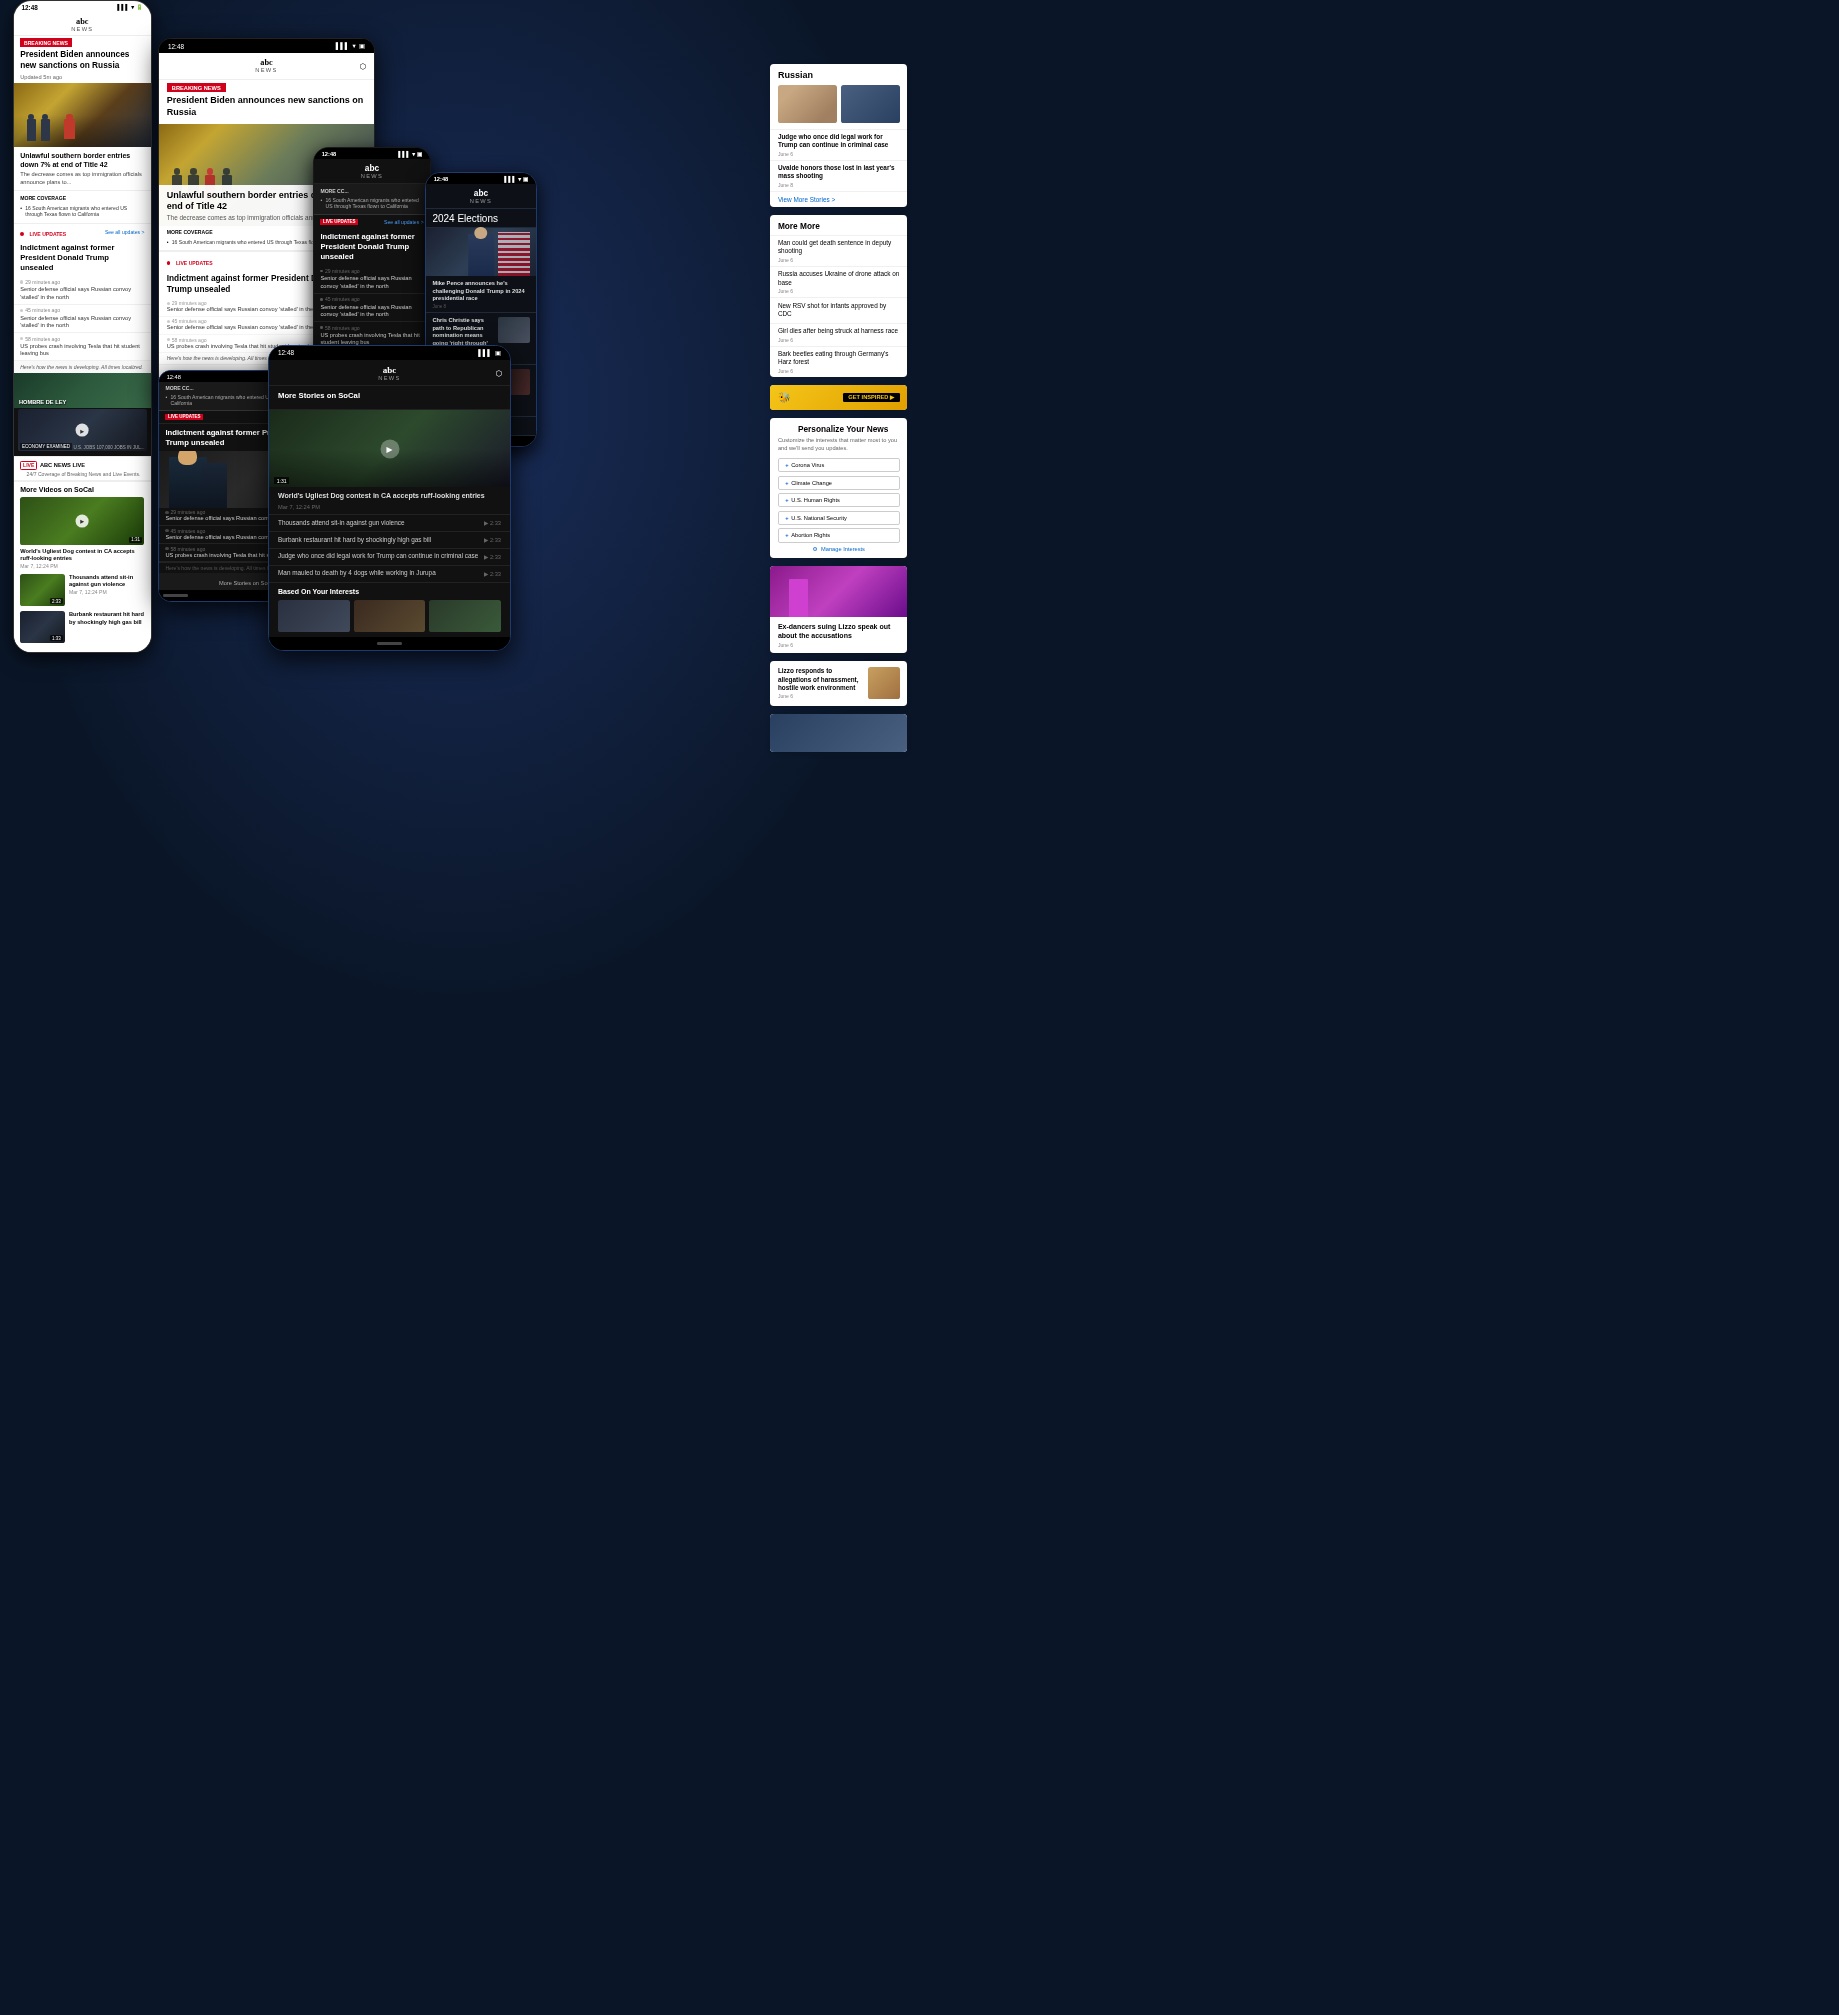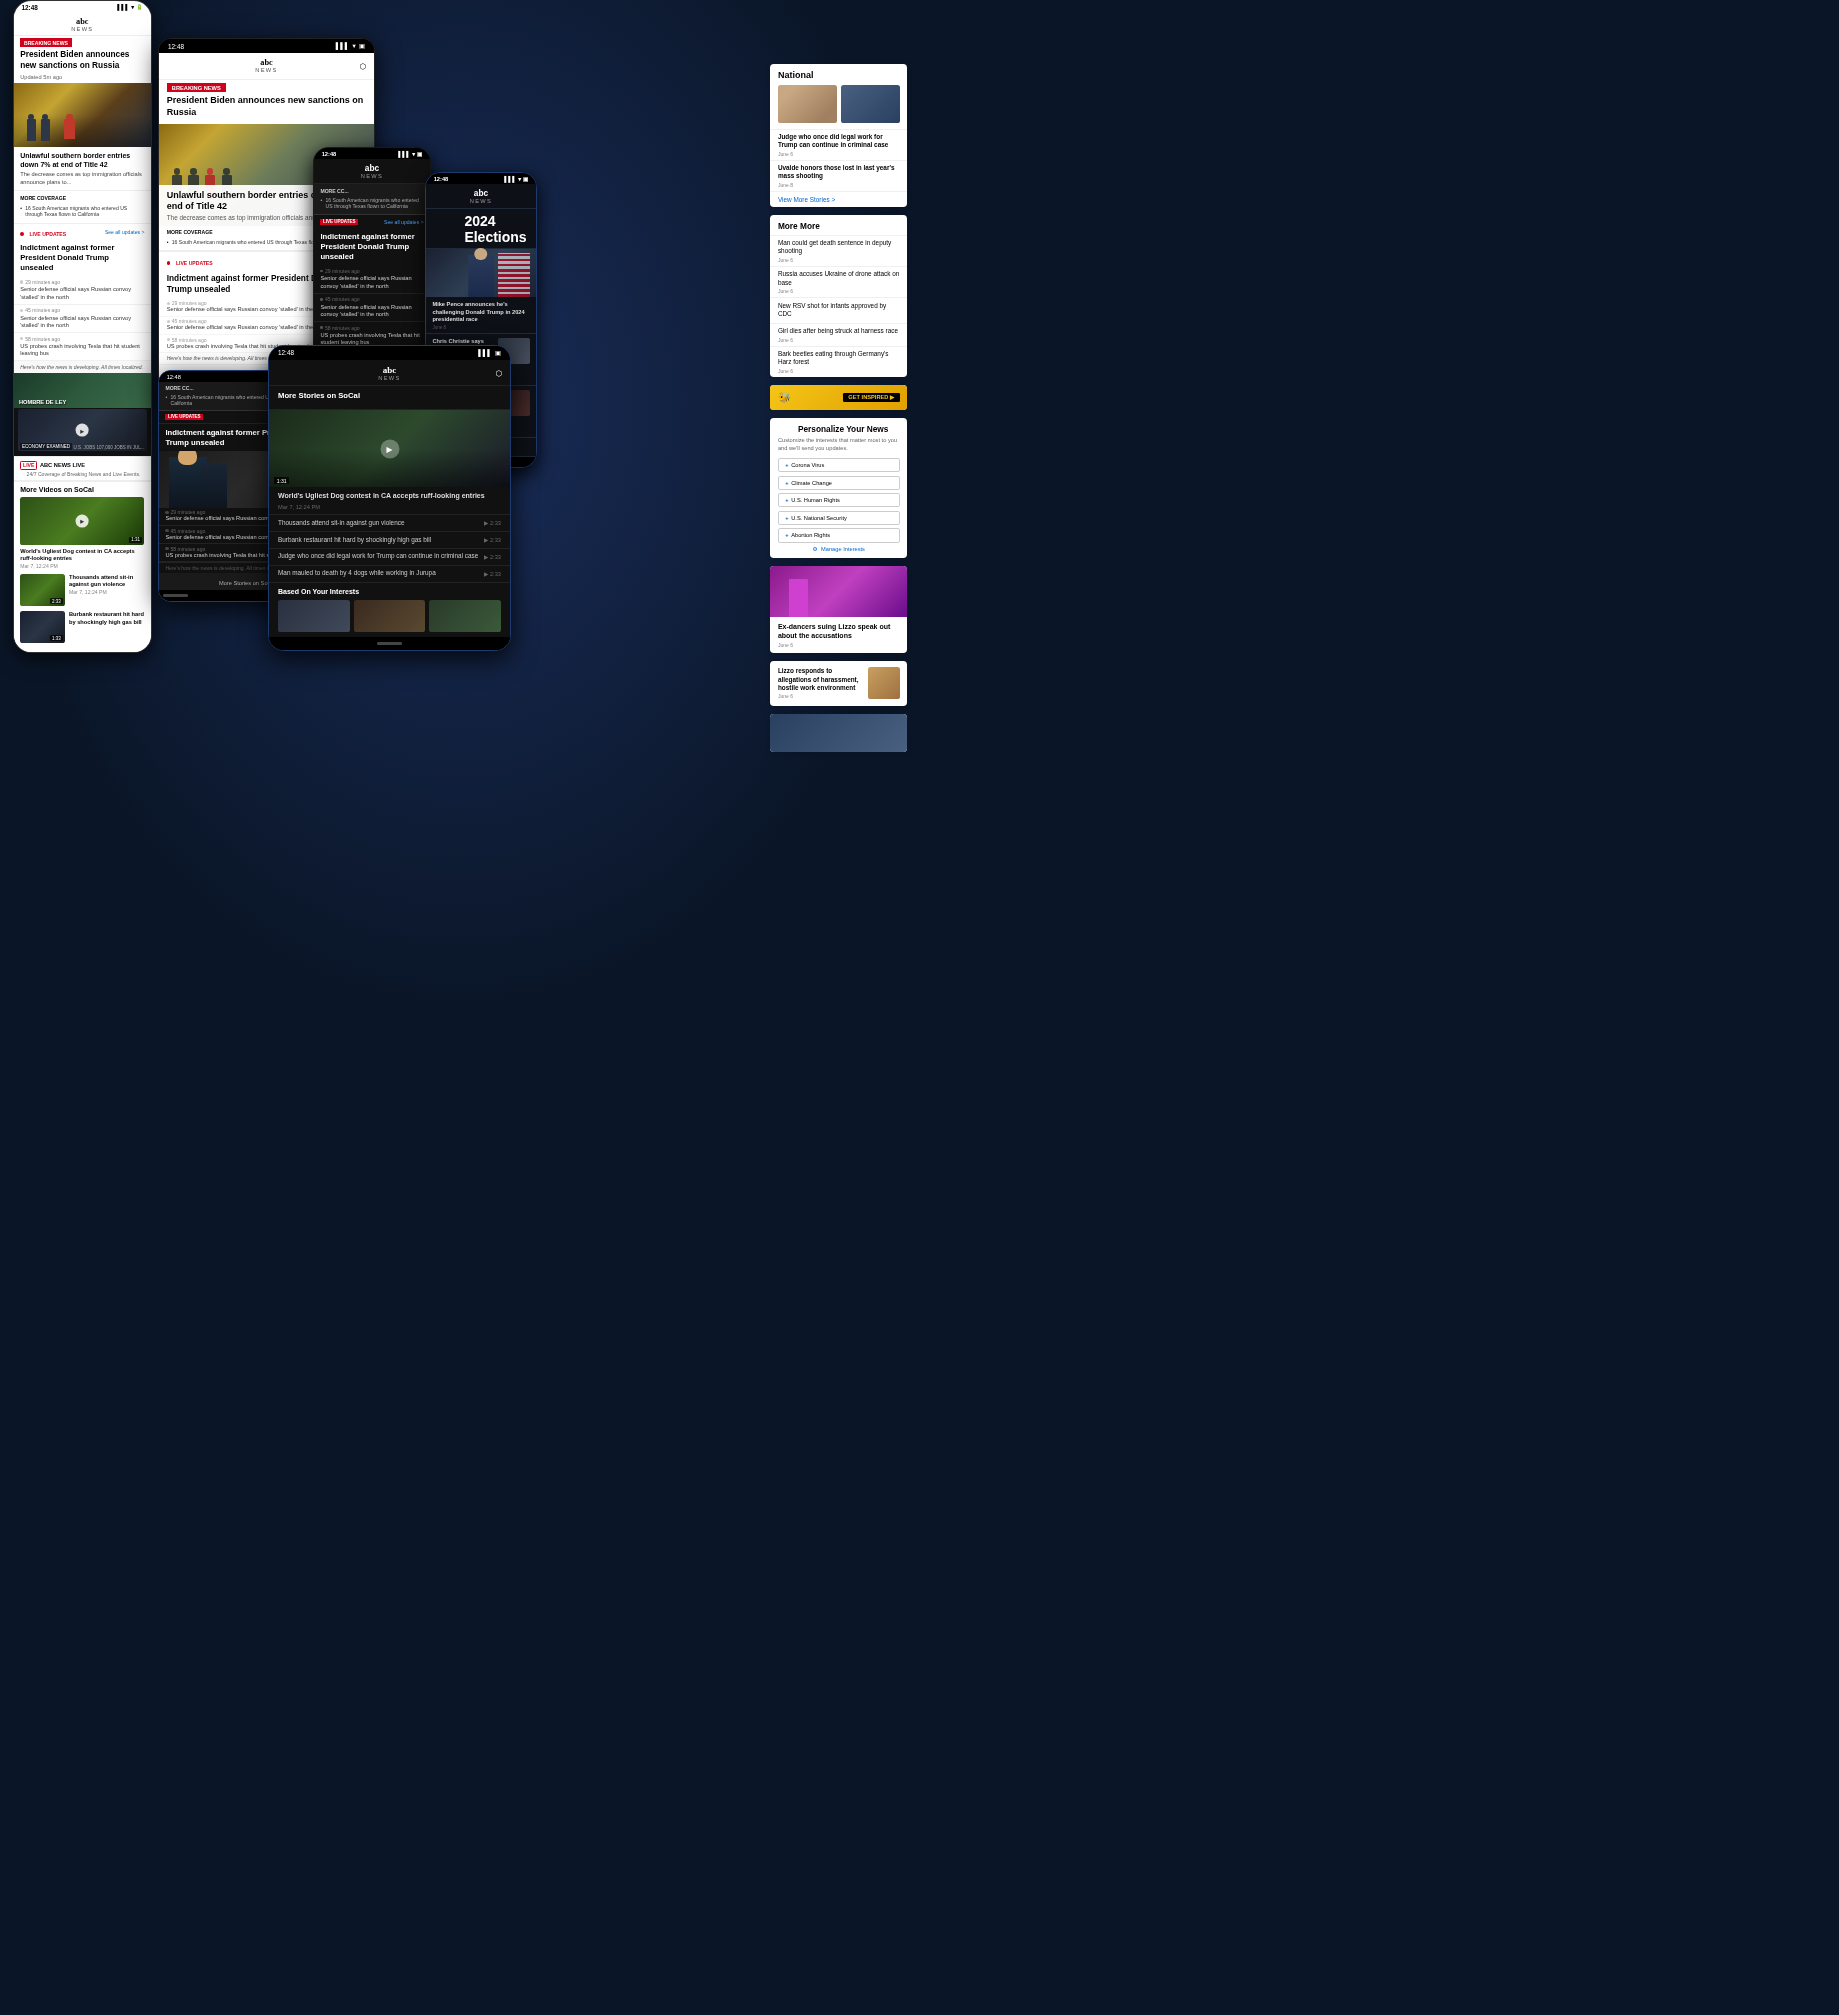--- a/index.html
+++ b/index.html
@@ -706,24 +706,23 @@
       padding: 3.8px 0;
       border-bottom: 0.6px solid #1e2a3a;
     }
 
     .elections-title-bar {
       padding: 3.8px 6.4px;
       background: #0d1117;
       border-bottom: 0.6px solid #1e2a3a;
     }
     .elections-title {
-      font-size: 14px;
-      font-weight: 700;
+      font-size: 10px;
+      font-weight: 400;
       color: #fff;
-      margin-left: 32px;
     }
 
     .election-story {
       display: flex;
       gap: 3.8px;
       padding: 3.8px 6.4px;
       border-bottom: 0.6px solid #1e2a3a;
       background: #0d1117;
       align-items: flex-start;
     }
@@ -1847,21 +1846,21 @@
     </div>
     <div class="tld-bottom-nav">
       <div class="home-indicator"></div>
     </div>
   </div>
 </div>
 
 <div class="sidebar-right">
 
   <div class="politics-card">
-    <div class="politics-title">National</div>
+    <div class="politics-title">Russian</div>
     <div class="politics-images">
       <div class="politics-img politics-img-1"></div>
       <div class="politics-img politics-img-2"></div>
     </div>
     <div class="politics-story-item">
       <div class="politics-story-title">Judge who once did legal work for Trump can continue in criminal case</div>
       <div class="politics-story-date">June 6</div>
     </div>
     <div class="politics-story-item">
       <div class="politics-story-title">Uvalde honors those lost in last year's mass shooting</div>

